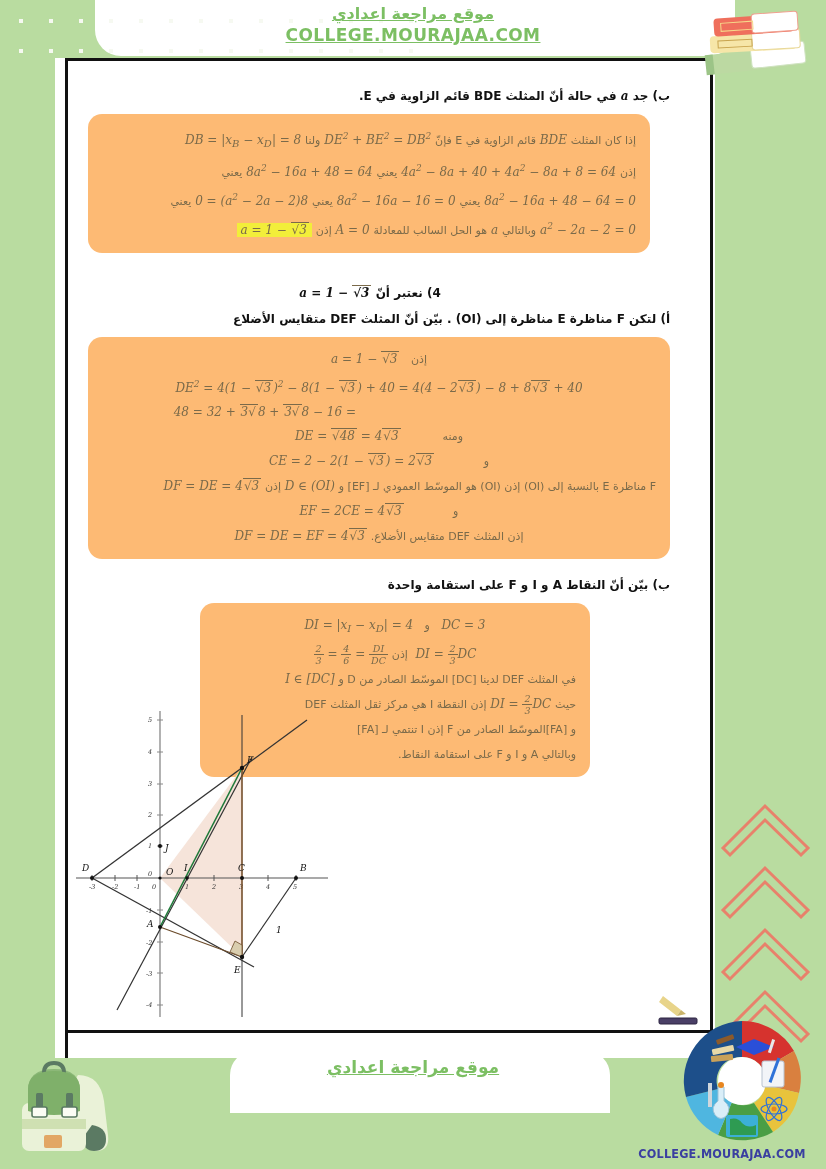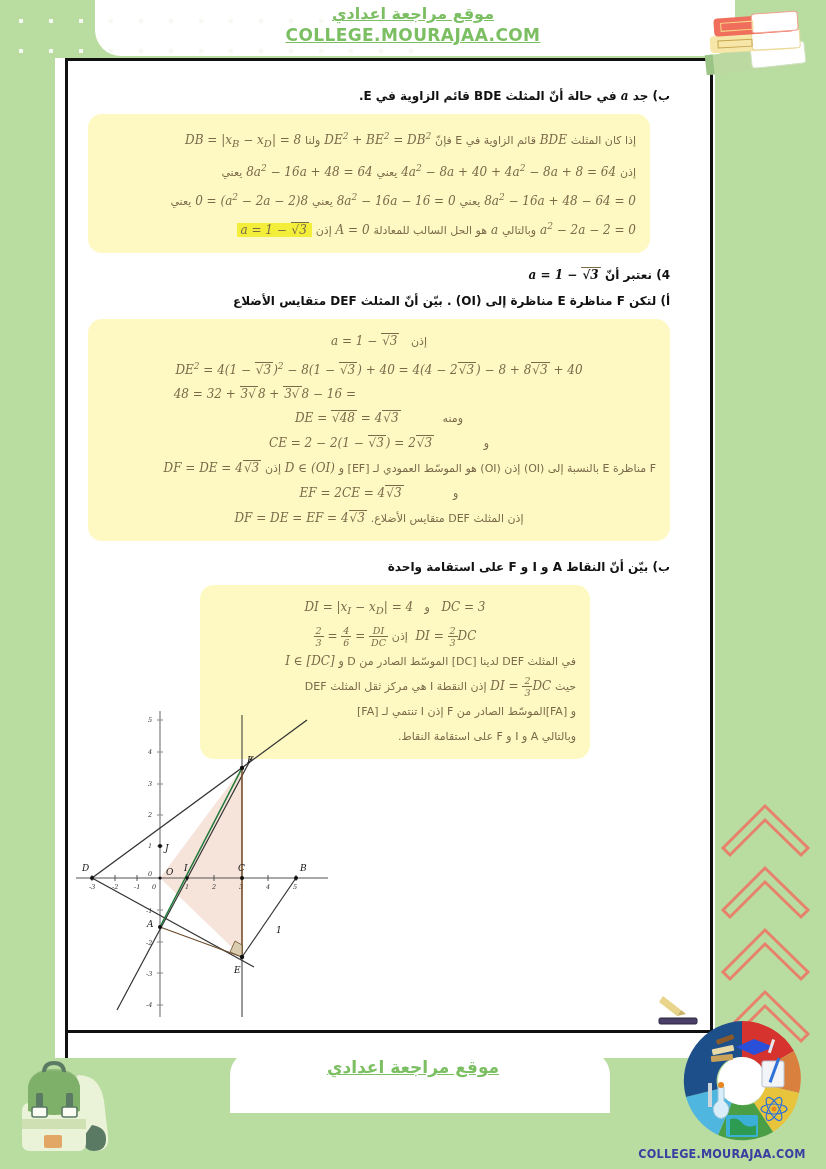--- a/index.html
+++ b/index.html
@@ -87,26 +87,26 @@
     z-index:5; direction:rtl;
   }
 
   .prompt{
     direction:rtl; text-align:right;
     font-size:12px; color:#111; font-weight:bold;
     padding: 0 40px 0 0;
     line-height:20px;
   }
   .prompt.m1{ margin-top:24px; }
-  .prompt.m2{ margin-top:12px; }
+  .prompt.m2{ margin-top:30px;text-align:center; }
   .prompt.m3{ margin-top:6px; }
   .prompt.m4{ margin-top:16px; }
 
   .green-box{
-    background:#fef9c3;
+    background:#fdba74;
     border-radius:14px;
     padding:10px 14px;
     margin:8px 0 0 0;
     color:#6b5a3e;
   }
   .gb-full { margin-right:60px; margin-left:18px; }
   .gb-wide { margin-right:40px; margin-left:18px; }
   .gb-narrow { margin-right:150px; margin-left:150px; }
 
   .mline{

